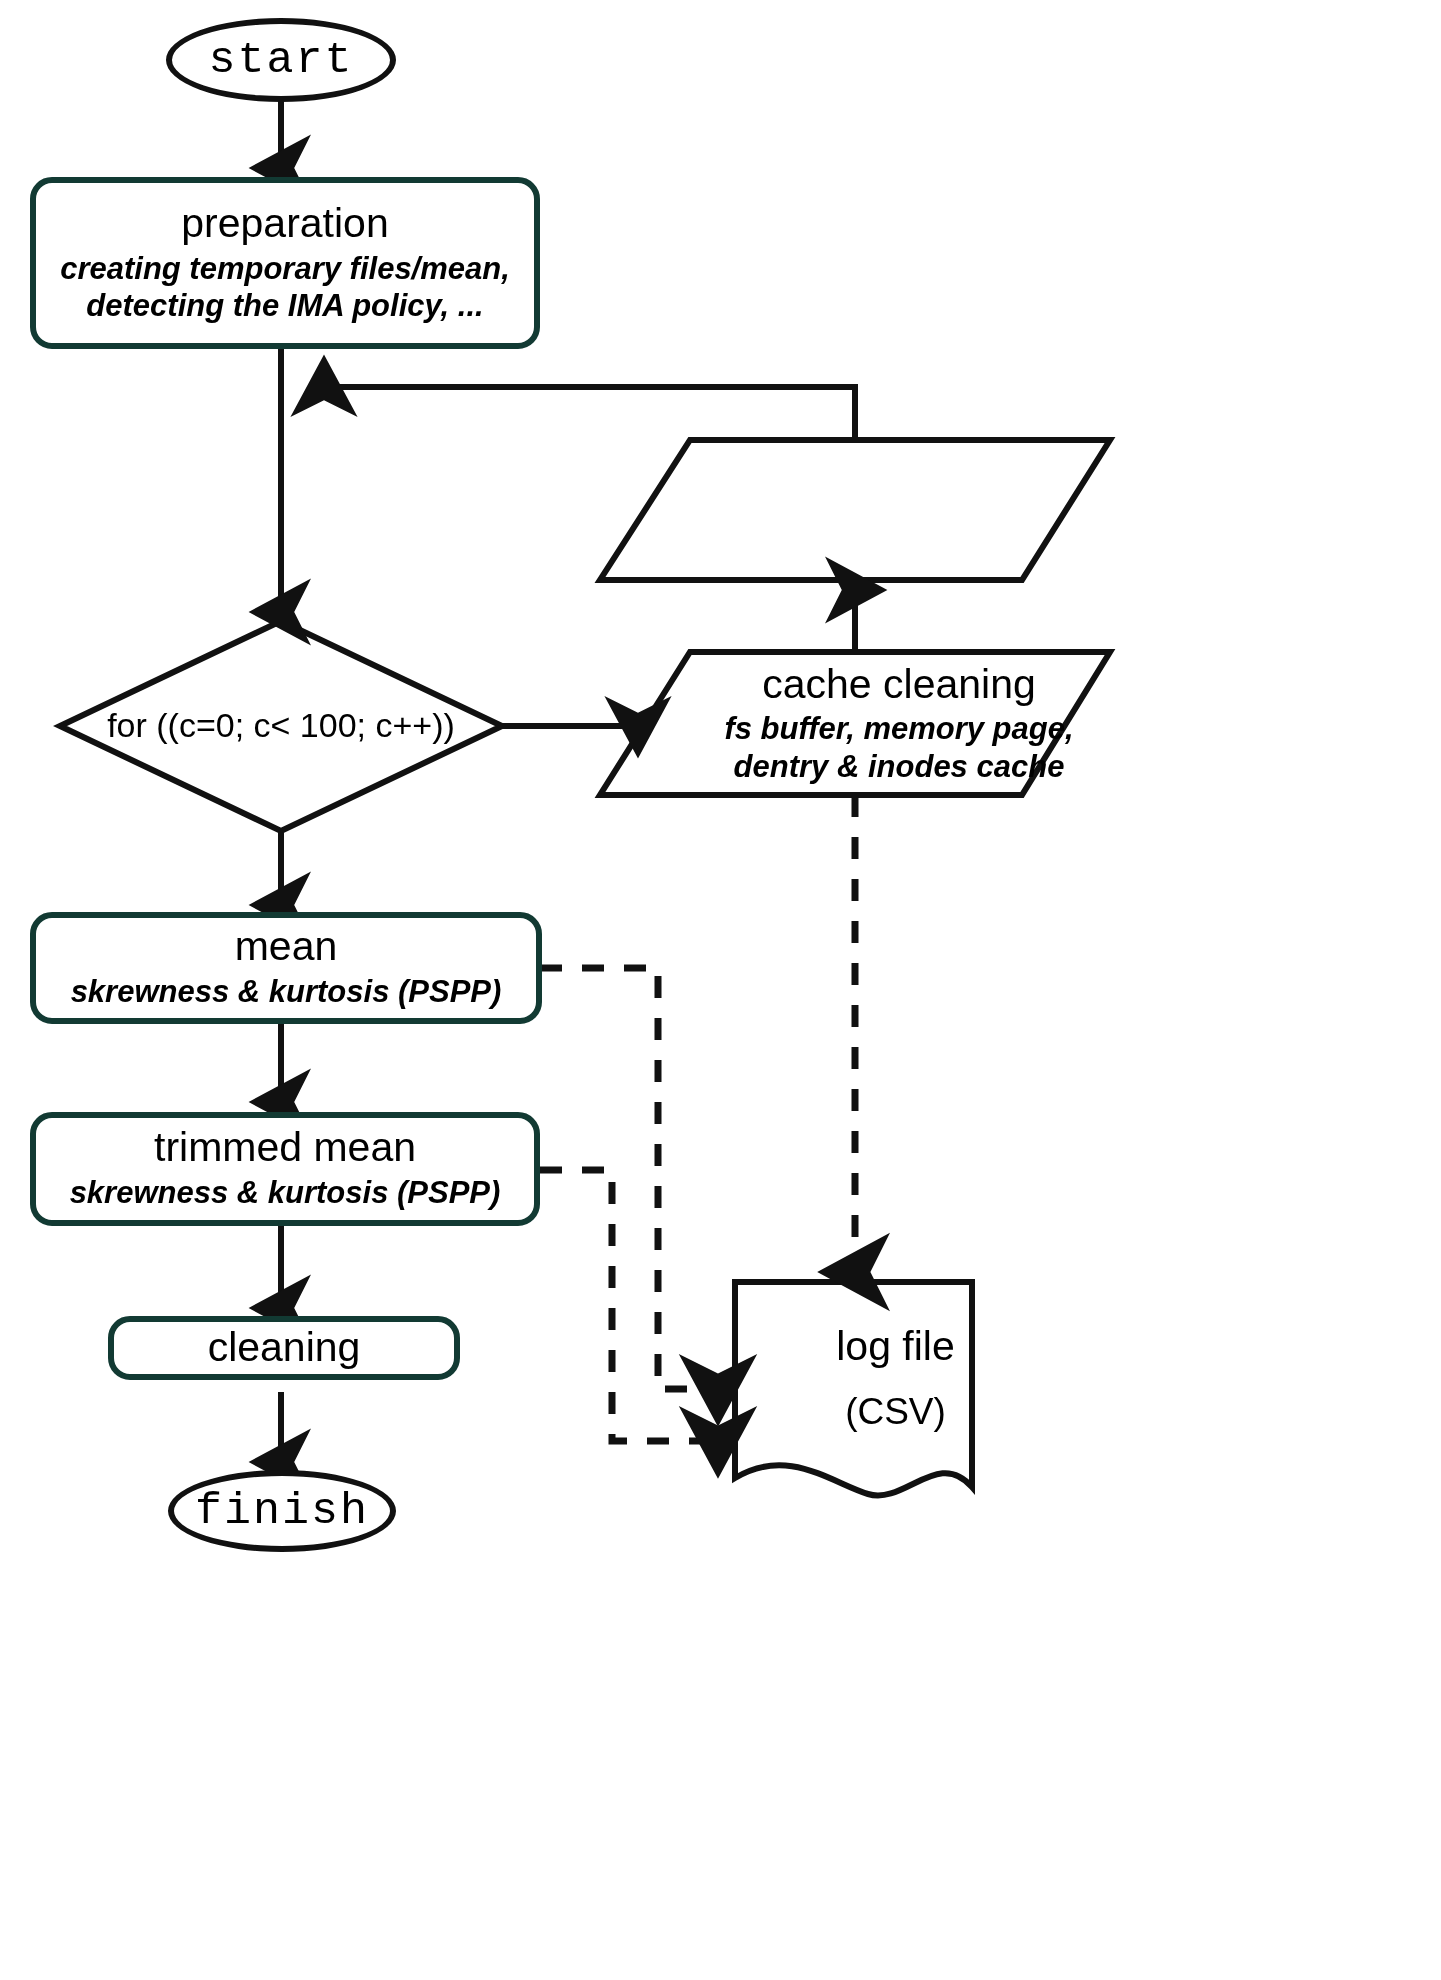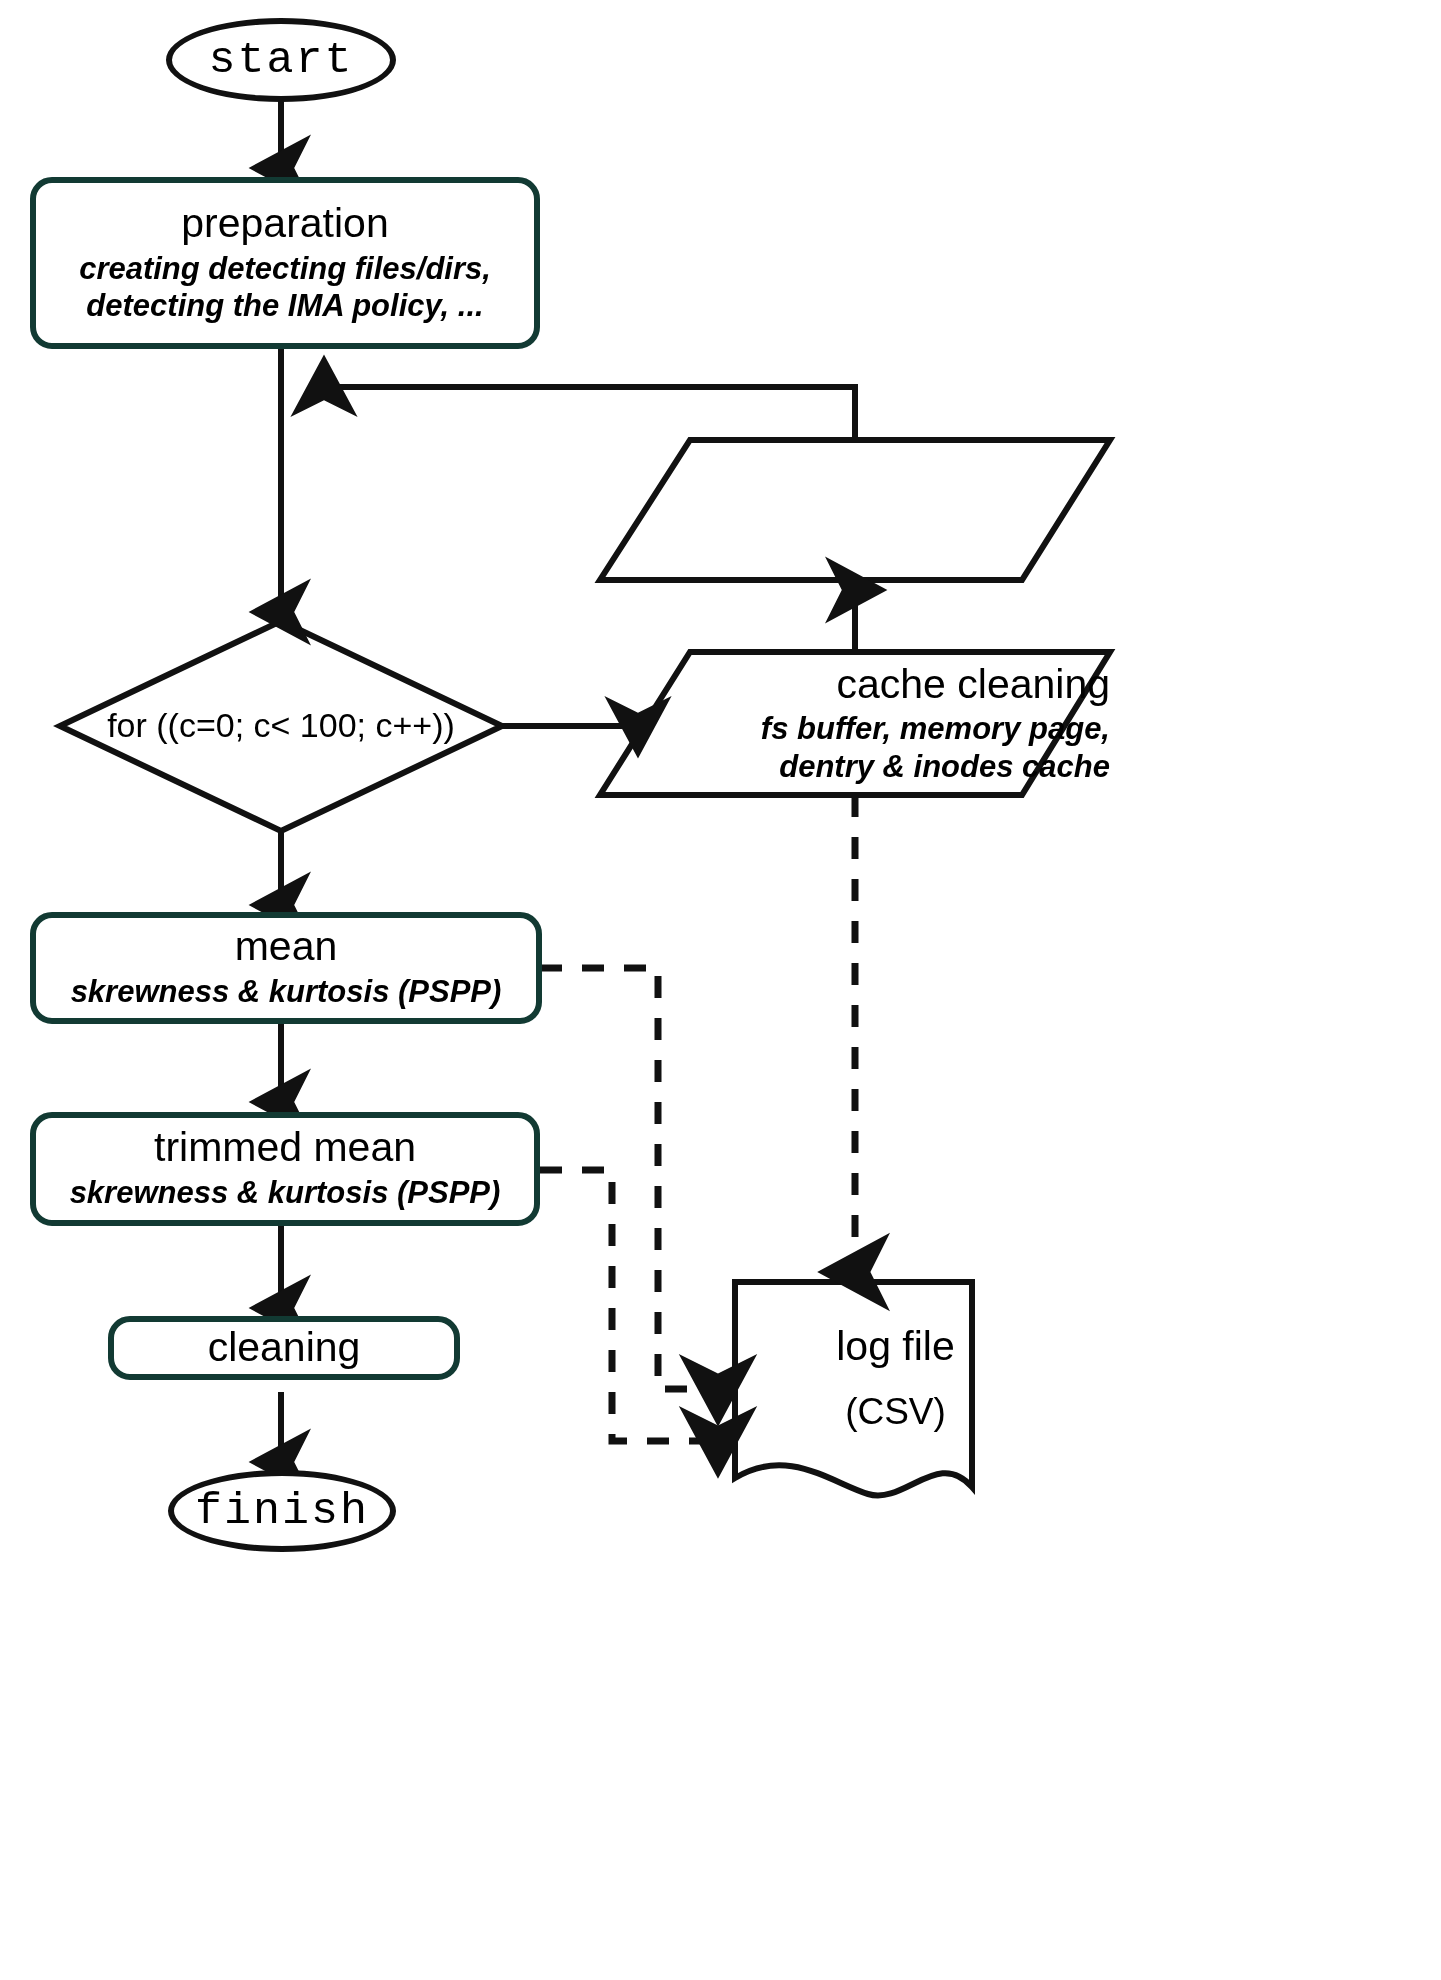--- a/index.html
+++ b/index.html
@@ -74,26 +74,26 @@
 
     <polyline points="540,1170 612,1170 612,1441 718,1441" fill="none" stroke="#111111" stroke-width="7" stroke-dasharray="22,20" marker-end="url(#ah)"></polyline>
   </svg>
 
   <div class="node terminal" style="left:166px;top:18px;width:230px;height:84px;">
     <div class="t1">start</div>
   </div>
 
   <div class="node proc" style="left:30px;top:177px;width:510px;height:172px;text-align:center;">
     <div class="t1">preparation</div>
-    <div class="t2">creating detecting files/dirs,</div>
+    <div class="t2">creating temporary files/mean,</div>
     <div class="t2" style="margin-top:0">detecting the IMA policy, ...</div>
   </div>
 
 
-  <div class="shape-text" style="left:640px;top:658px;width:470px;height:132px;align-items:flex-end;">
+  <div class="shape-text" style="left:664px;top:658px;width:470px;height:132px;">
     <div class="t1">cache cleaning</div>
     <div class="t2">fs buffer, memory page,</div>
     <div class="t2" style="margin-top:0">dentry &amp; inodes cache</div>
   </div>
 
   <div class="shape-text diamond-text" style="left:86px;top:695px;width:390px;height:62px;">
     <div class="tm">for ((c=0; c&lt; 100; c++))</div>
   </div>
 
   <div class="node proc" style="left:30px;top:912px;width:512px;height:112px;">

